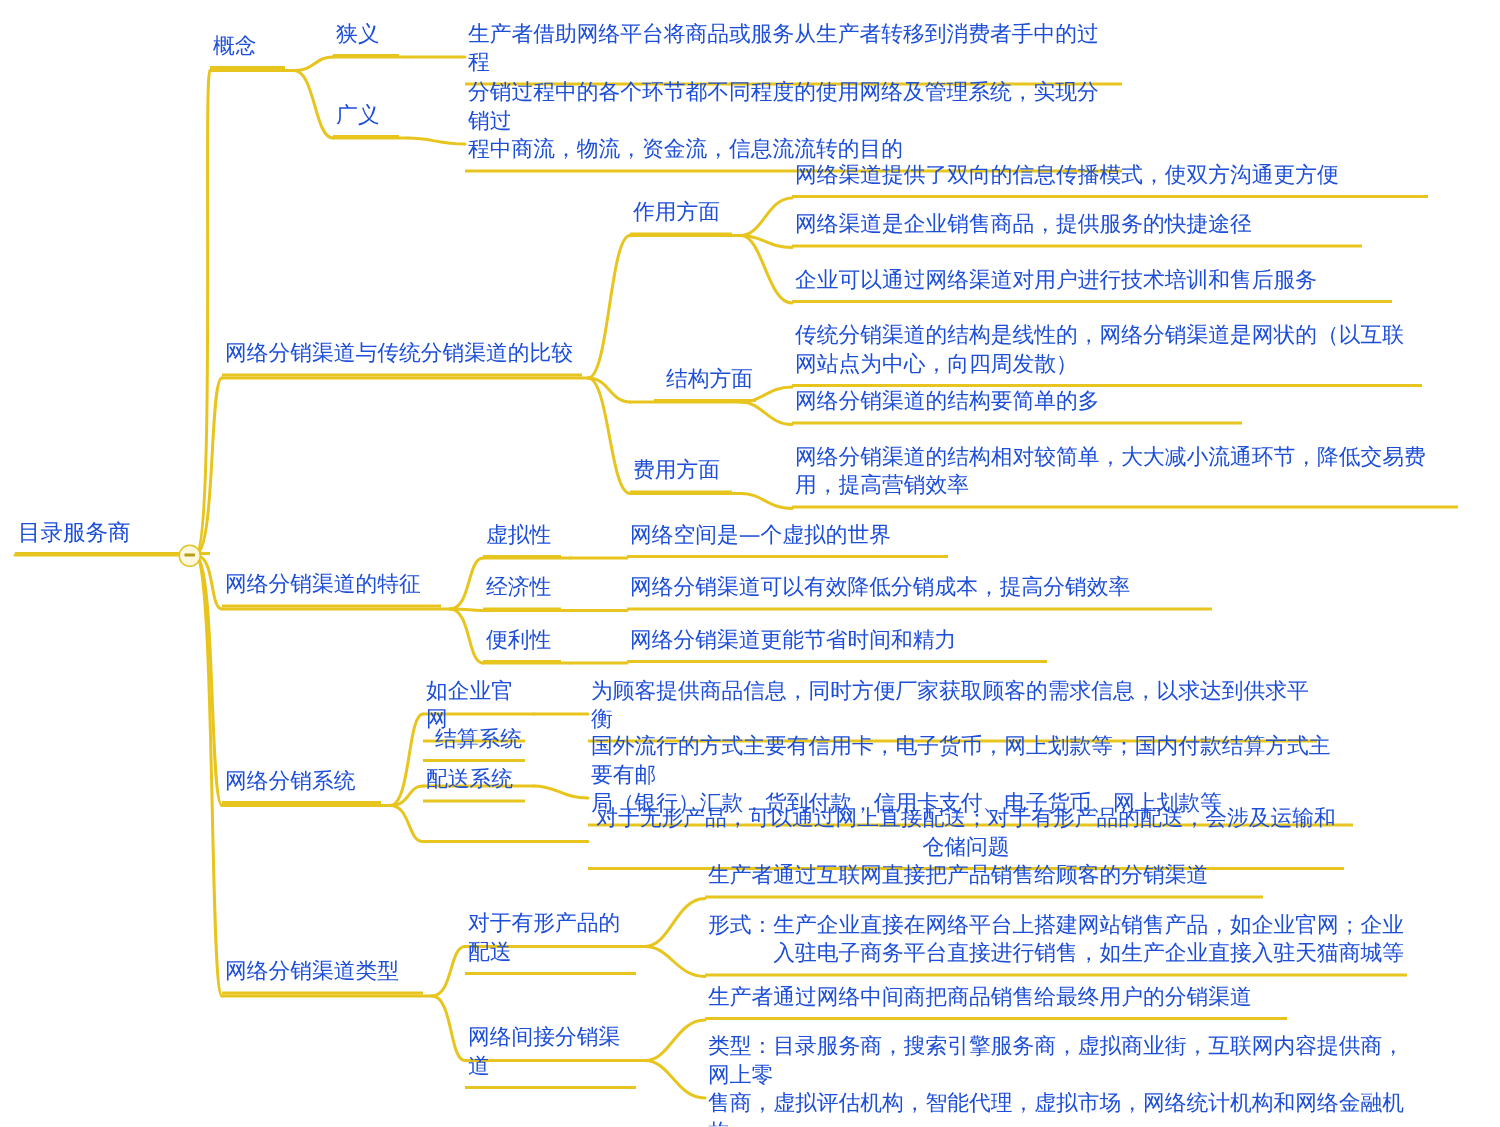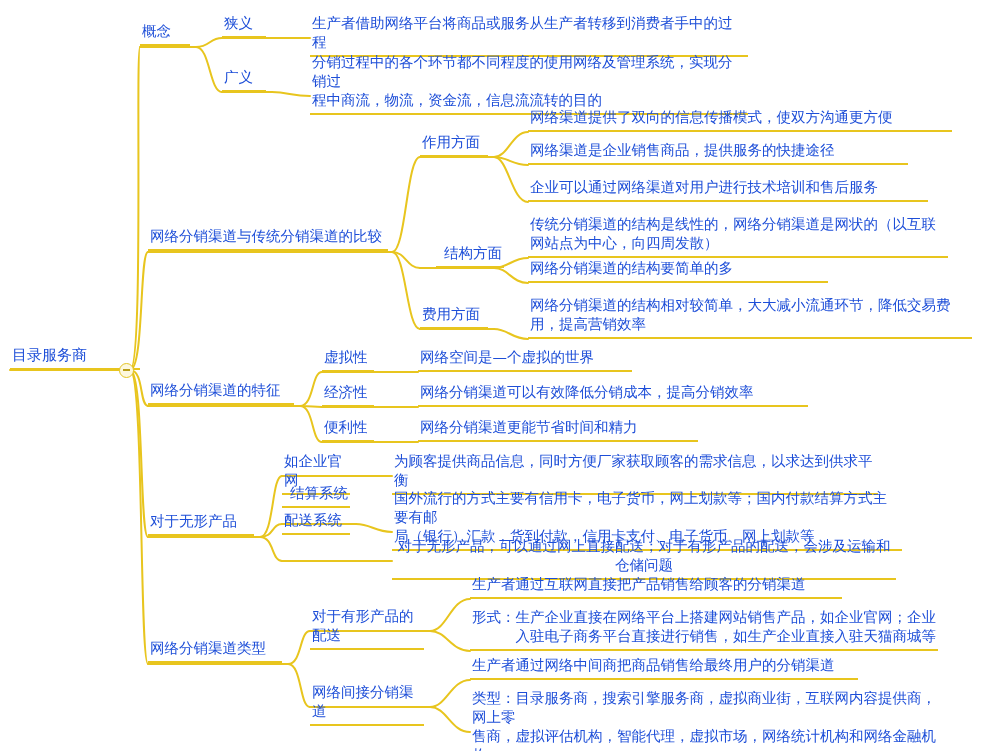--- a/index.html
+++ b/index.html
@@ -148,21 +148,21 @@
       <div class="node topic center-label underlined" style="left: 420px; top: 305px; width: 68px;">费用方面</div>
       <div class="node leafnode underlined" style="left: 528px; top: 296px; width: 444px; min-height: 42px;">网络分销渠道的结构相对较简单，大大减小流通环节，降低交易费
 用，提高营销效率</div>
       <div class="node topic center-label underlined" style="left: 148px; top: 381px; width: 146px;">网络分销渠道的特征</div>
       <div class="node topic center-label underlined" style="left: 322px; top: 348px; width: 52px;">虚拟性</div>
       <div class="node leafnode underlined" style="left: 418px; top: 348px; width: 214px; min-height: 22px;">网络空间是—个虚拟的世界</div>
       <div class="node topic center-label underlined" style="left: 322px; top: 383px; width: 52px;">经济性</div>
       <div class="node leafnode underlined" style="left: 418px; top: 383px; width: 390px; min-height: 22px;">网络分销渠道可以有效降低分销成本，提高分销效率</div>
       <div class="node topic center-label underlined" style="left: 322px; top: 418px; width: 52px;">便利性</div>
       <div class="node leafnode underlined" style="left: 418px; top: 418px; width: 280px; min-height: 22px;">网络分销渠道更能节省时间和精力</div>
-      <div class="node topic center-label underlined" style="left: 148px; top: 512px; width: 106px;">对于无形产品</div>
+      <div class="node topic center-label underlined" style="left: 148px; top: 512px; width: 106px;">网络分销系统</div>
       <div class="node topic center-label underlined" style="left: 282px; top: 452px; width: 68px;">如企业官网</div>
       <div class="node leafnode underlined" style="left: 392px; top: 452px; width: 486px; min-height: 22px;">为顾客提供商品信息，同时方便厂家获取顾客的需求信息，以求达到供求平衡</div>
       <div class="node topic center-label underlined" style="left: 282px; top: 484px; width: 68px; text-align: right;">结算系统</div>
       <div class="node leafnode underlined" style="left: 392px; top: 489px; width: 510px; min-height: 42px;">国外流行的方式主要有信用卡，电子货币，网上划款等；国内付款结算方式主要有邮
 局（银行）汇款，货到付款，信用卡支付、电子货币、网上划款等</div>
       <div class="node topic center-label underlined" style="left: 282px; top: 511px; width: 68px;">配送系统</div>
       <div class="node leafnode underlined" style="left: 392px; top: 537px; width: 504px; min-height: 22px; text-align: center;">对于无形产品，可以通过网上直接配送；对于有形产品的配送，会涉及运输和仓储问题</div>
       <div class="node topic center-label underlined" style="left: 148px; top: 639px; width: 134px;">网络分销渠道类型</div>
       <div class="node topic center-label underlined" style="left: 310px; top: 607px; width: 114px;">对于有形产品的配送</div>
       <div class="node leafnode underlined" style="left: 470px; top: 575px; width: 372px; min-height: 22px;">生产者通过互联网直接把产品销售给顾客的分销渠道</div>

